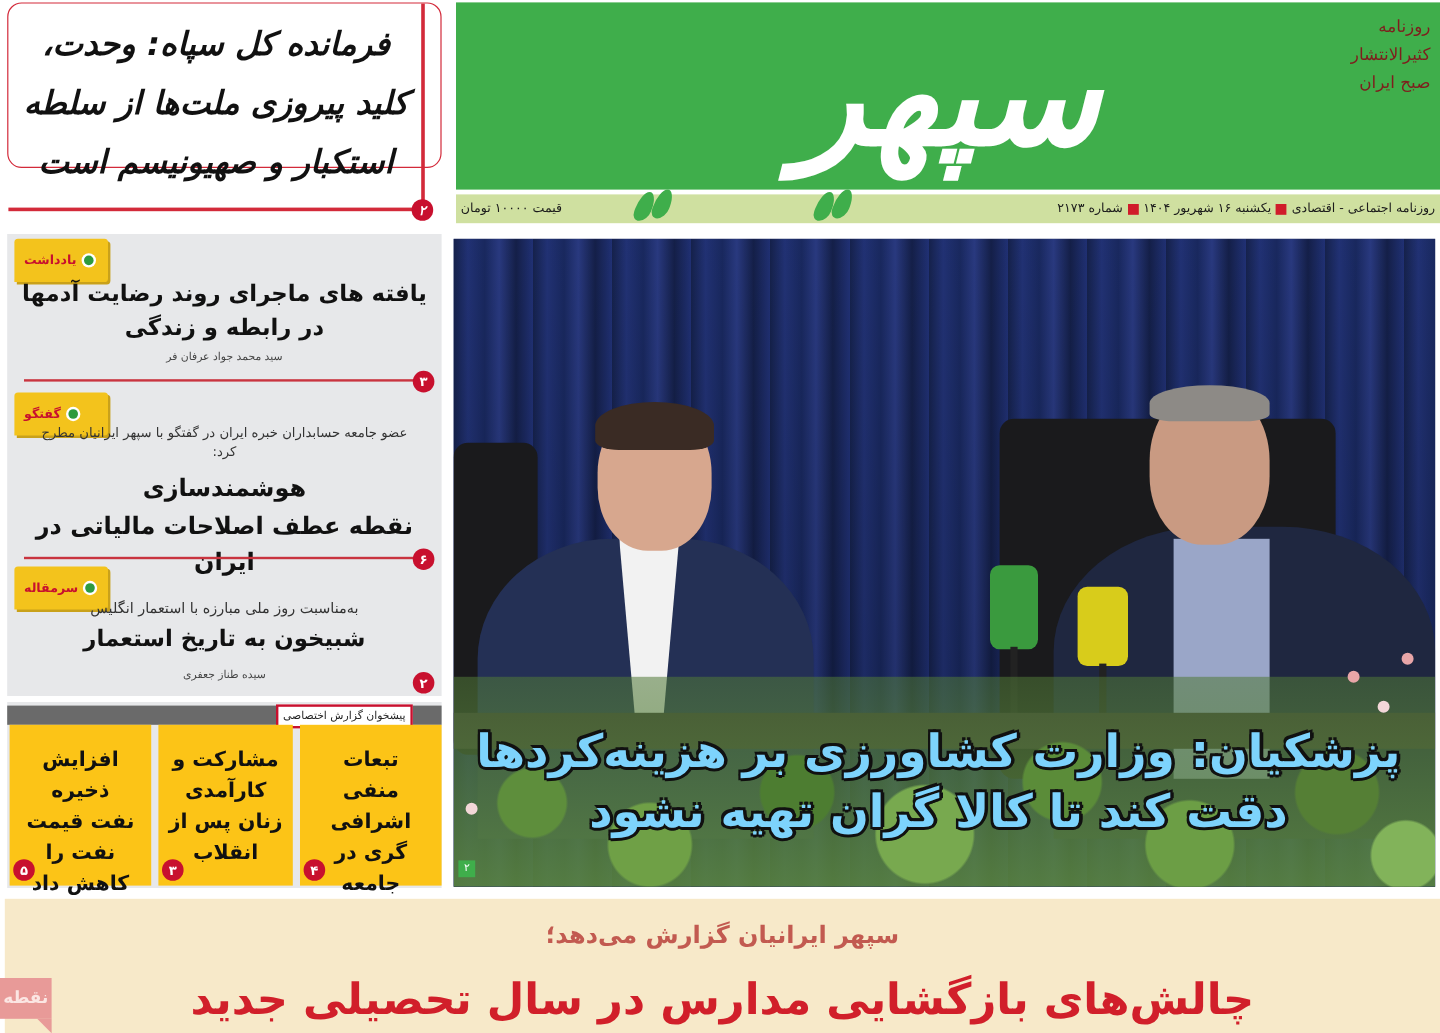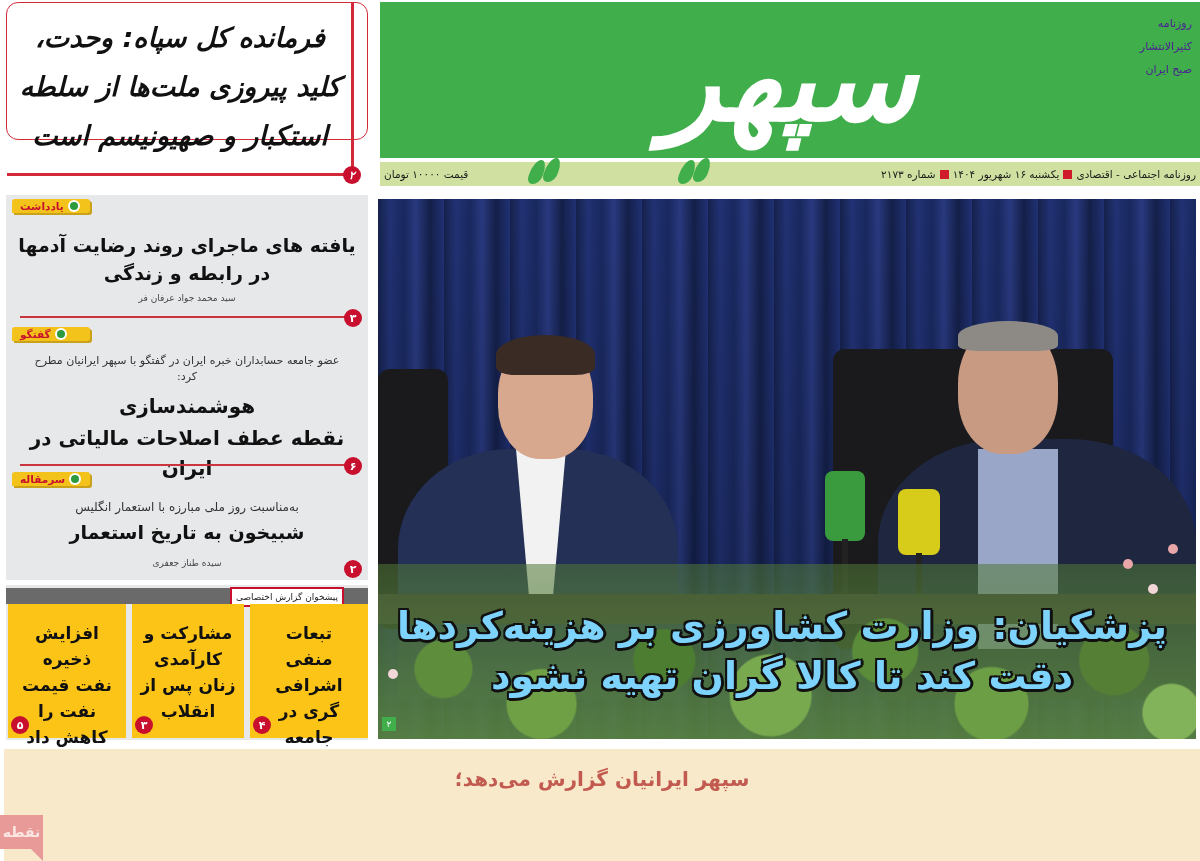--- a/index.html
+++ b/index.html
@@ -34,22 +34,22 @@
   .masthead {
     position: absolute; left: 380px; top: 2px; width: 820px; height: 156px; background: #3fae4b;
     overflow: hidden;
   }
   .masthead .logo-text {
     position: absolute; left: 90px; top: 2px; width: 640px; height: 150px;
     color: #ffffff; font-family: "DejaVu Serif", serif; font-size: 118px; font-weight: bold;
     line-height: 150px; text-align: center; letter-spacing: -4px; font-style: italic;
   }
   .masthead .tagline {
-    position: absolute; right: 8px; top: 10px; color: #4c1d95;
-    font-size: 11px; line-height: 23px; text-align: right;
+    position: absolute; right: 8px; top: 10px; color: #7f1d1d;
+    font-size: 14px; line-height: 23px; text-align: right;
   }
   .masthead-drops { position: absolute; top: 158px; left: 380px; width: 820px; height: 36px; pointer-events: none; }
   .drop {
     position: absolute; width: 14px; height: 24px; background: #3fae4b;
     border-radius: 60% 60% 60% 60% / 70% 70% 40% 40%; transform: skewX(-20deg);
   }
 
   
   .info-strip {
     position: absolute; left: 380px; top: 162px; width: 820px; height: 24px;
@@ -58,21 +58,21 @@
   }
   .info-strip .meta { display: flex; align-items: center; gap: 2px; }
   .red-square { display: inline-block; width: 9px; height: 9px; background: #d01c2a; margin: 0 2px; }
 
   
   .left-col {
     position: absolute; left: 6px; top: 195px; width: 362px; height: 385px; background: #e7e8ea;
   }
   .section { position: absolute; left: 0; width: 362px; }
   .tag {
-    position: absolute; left: 6px; height: 14px; width: 78px;
+    position: absolute; left: 6px; height: 36px; width: 78px;
     background: #f3c31c; border-radius: 3px 3px 3px 0;
     display: flex; align-items: center; justify-content: flex-end; gap: 4px; padding: 0 8px;
     color: #c8102e; font-size: 10.5px; font-weight: bold;
     box-shadow: 2px 2px 0 #c9a11a;
   }
   .tag .leaf {
     width: 12px; height: 12px; border-radius: 50%; background: #fff; display: flex; align-items: center; justify-content: center;
   }
   .tag .leaf::after { content: ""; width: 8px; height: 8px; border-radius: 50%; background: #2e9a3e; }
   .sec-title { position: absolute; left: 10px; right: 10px; text-align: center; font-weight: bold; color: #111; }
@@ -285,14 +285,15 @@
 
   <div class="photo-headline">
     <div>پزشکیان: وزارت کشاورزی بر هزینه‌کردها</div>
     <div>دقت کند تا کالا گران تهیه نشود</div>
   </div>
   <div class="page-badge">۲</div>
 </div>
 
 <div class="bottom-band">
   <div class="kicker">سپهر ایرانیان گزارش می‌دهد؛</div>
+  <div class="main-title">چالش‌های بازگشایی مدارس در سال تحصیلی جدید</div>
 </div>
 <div class="jostar-tag">نقطه</div>
 
 </body></html>

